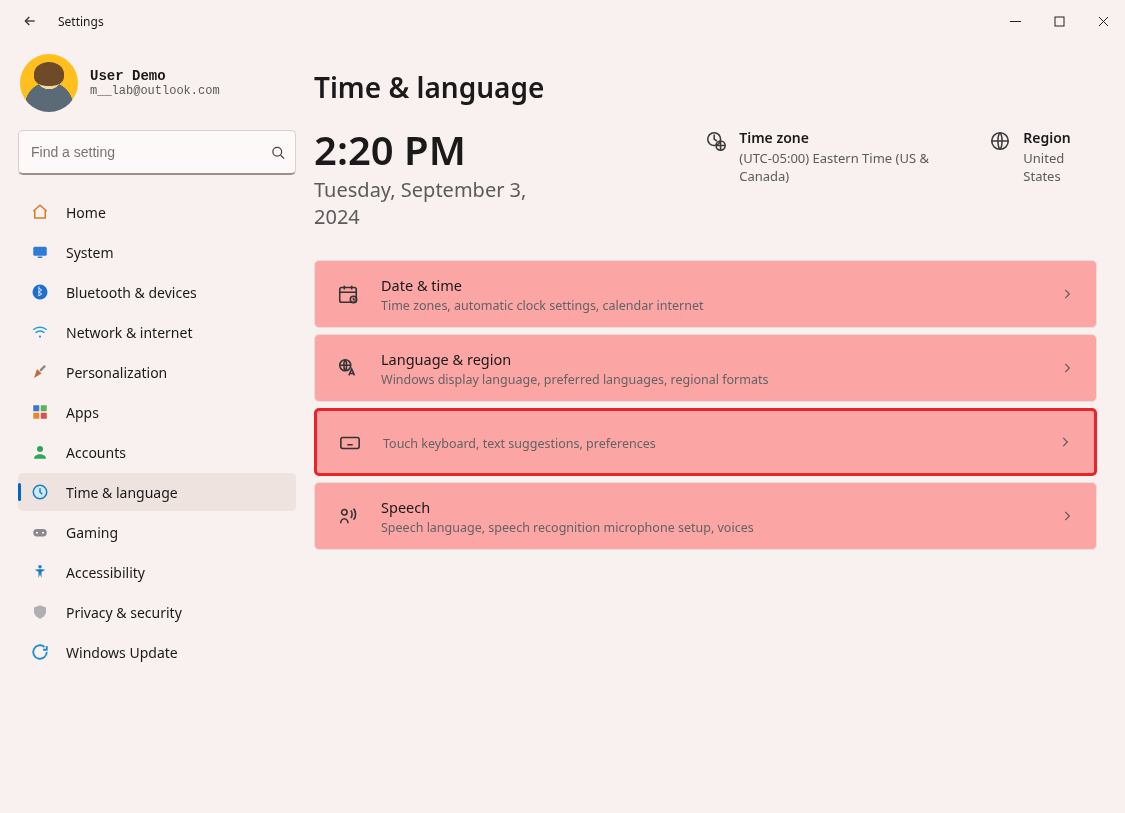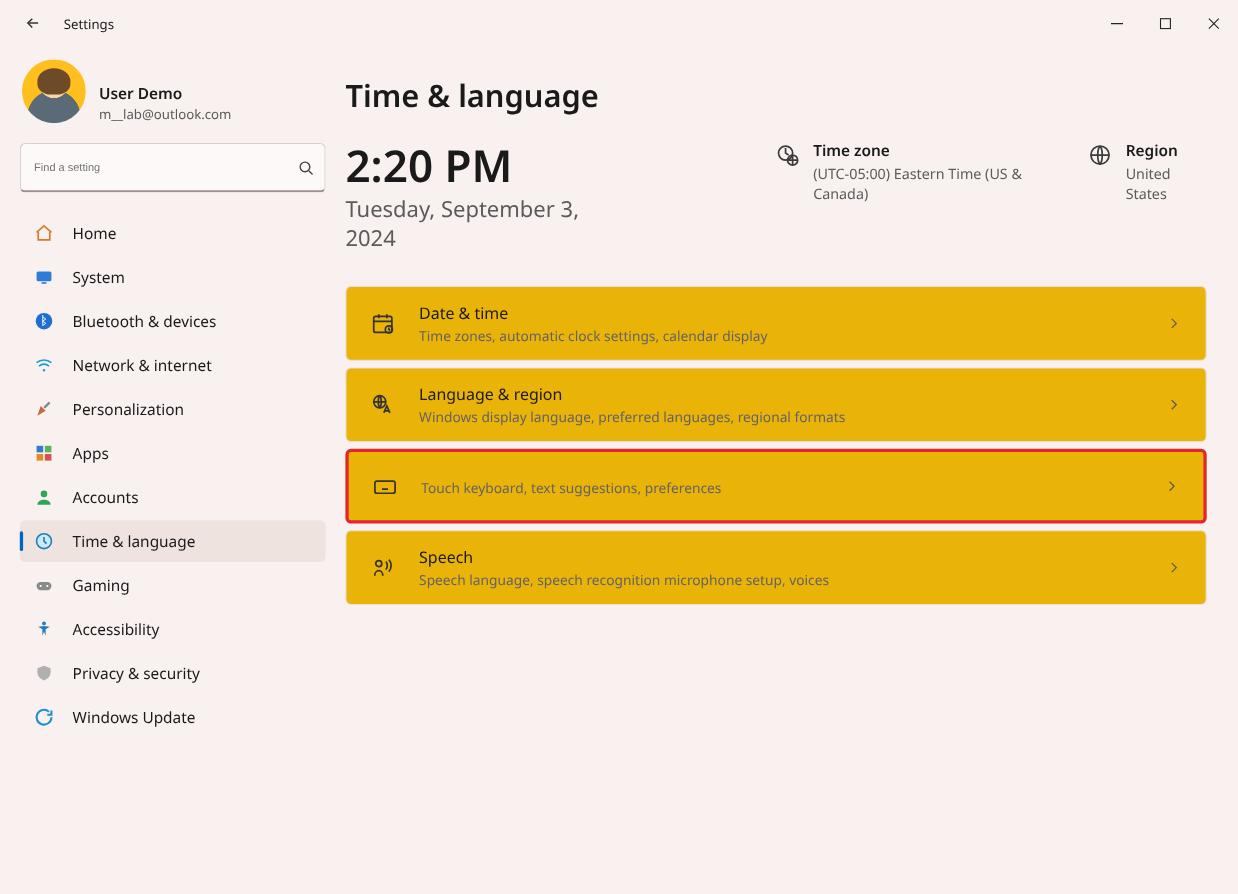--- a/index.html
+++ b/index.html
@@ -21,21 +21,21 @@
     width: 44px; height: 32px; display: flex; align-items: center; justify-content: center;
     cursor: pointer;
   }
 
   
   .layout { display: flex; height: calc(100% - 42px); }
   .sidebar { width: 308px; padding: 8px 12px 12px 18px; }
   .content { flex: 1; padding: 12px 28px 20px 6px; }
 
   
-  .user-block { display: flex; align-items: flex-end; gap: 12px; padding: 4px 2px 18px 2px; }
+  .user-block { display: flex; align-items: center; gap: 12px; padding: 4px 2px 18px 2px; font-family: Liberation Mono, monospace; }
   .avatar {
     width: 58px; height: 58px; border-radius: 50%;
     background: radial-gradient(circle at 50% 38%, #f6d7a4 0 28%, transparent 29%),
                 radial-gradient(circle at 50% 90%, #5a6a77 0 40%, transparent 41%),
                 #ffbf1e;
     position: relative; overflow: hidden;
   }
   .avatar::before {
     content: ""; position: absolute; top: 8px; left: 14px; width: 30px; height: 24px;
     background: #6e4a28; border-radius: 50% 50% 40% 40%;
@@ -43,21 +43,21 @@
   .user-block .name { font-size: 14px; font-weight: 600; }
   .user-block .email { font-size: 12px; color: #5a5a5a; }
 
   
   .search {
     position: relative; margin-bottom: 18px;
   }
   .search input {
     width: 100%; height: 45px; padding: 4px 34px 4px 12px;
     border: 1px solid #d9cfcd; border-bottom: 2px solid #9e8f8c;
-    border-radius: 5px; background: #fdf9f8; font-size: 10px; outline: none;
+    border-radius: 5px; background: #fdf9f8; font-size: 14px; outline: none;
   }
   .search .search-icon {
     position: absolute; right: 10px; top: 50%; transform: translateY(-50%);
     color: #444; pointer-events: none;
   }
 
   
   .nav { display: flex; flex-direction: column; gap: 2px; }
   .nav-item {
     display: flex; align-items: center; gap: 16px;
@@ -86,21 +86,21 @@
   .meta-block .meta-title { font-size: 14px; font-weight: 600; }
   .meta-block .meta-sub { font-size: 13px; color: #5b5b5b; margin-top: 2px; }
   .info-row .push-right { margin-left: auto; }
   .info-row .tz { margin-left: 120px; }
 
   
   .card-list { display: flex; flex-direction: column; gap: 6px; }
   .card {
     display: flex; align-items: center; gap: 22px;
     height: 68px; padding: 0 22px;
-    background: #eab308; border: 1px solid #eadedb; border-radius: 5px;
+    background: #fca5a5; border: 1px solid #eadedb; border-radius: 5px;
     cursor: pointer;
   }
   .card.highlighted { border: 3px solid #e6252a; }
   .card .card-icon { color: #333; width: 22px; height: 22px; display:flex; align-items:center; justify-content:center; }
   .card .card-text { flex: 1; }
   .card .card-title { font-size: 14.5px; }
   .card .card-sub { font-size: 12.5px; color: #636363; margin-top: 2px; }
   .card .chevron { color: #5a5a5a; }
 
   svg { display:block; }
@@ -316,21 +316,21 @@
         <span class="card-icon">
             <svg width="22" height="22" viewBox="0 0 24 24" fill="none" stroke="currentColor" stroke-width="1.7">
               <rect x="3" y="5" width="18" height="16" rx="2"></rect>
               <path d="M3 10h18M8 3v4M16 3v4"></path>
               <circle cx="18" cy="18" r="3.5"></circle>
               <path d="M18 16v2l1.3 1"></path>
             </svg>
           </span>
         <div class="card-text">
           <div class="card-title">Date &amp; time</div>
-          <div class="card-sub">Time zones, automatic clock settings, calendar display</div>
+          <div class="card-sub">Time zones, automatic clock settings, calendar internet</div>
         </div>
         <span class="chevron">
             <svg width="14" height="14" viewBox="0 0 24 24" fill="none" stroke="currentColor" stroke-width="2">
               <path d="M9 5l7 7-7 7"></path>
             </svg>
           </span>
       </div>
 
       <div class="card">
         <span class="card-icon">

